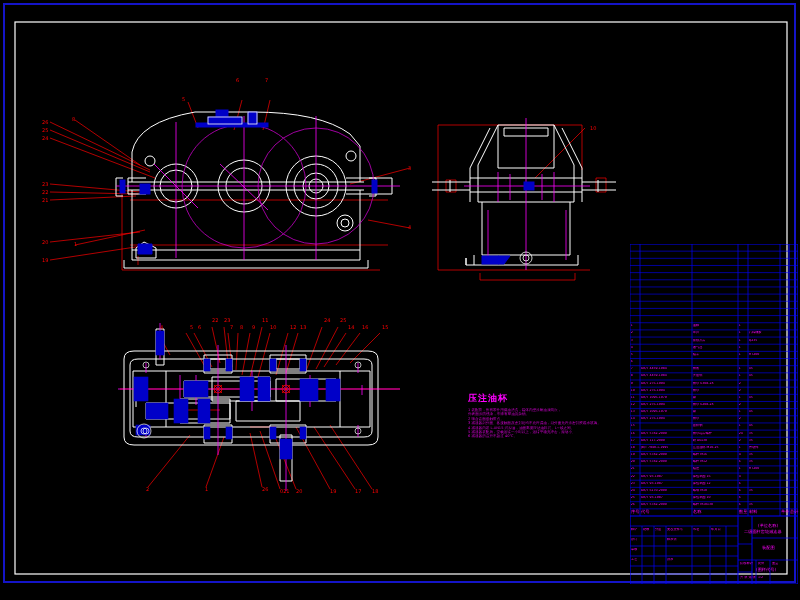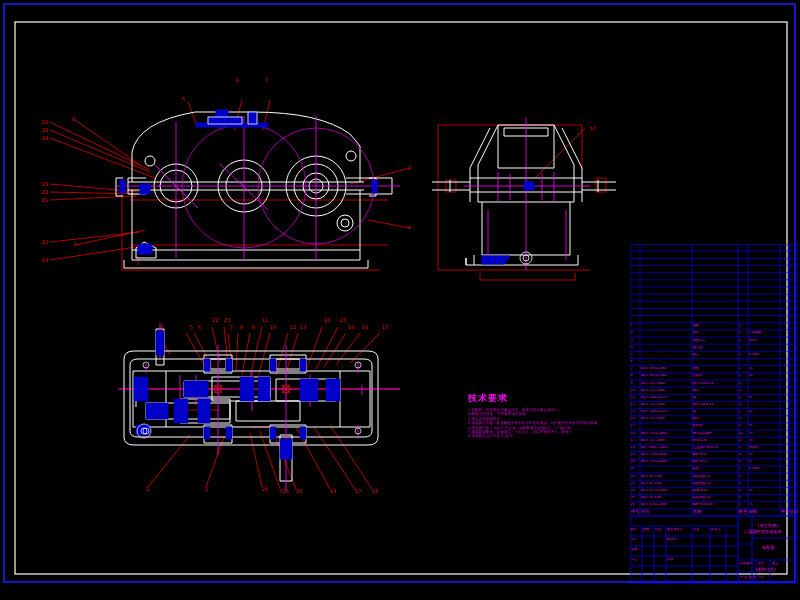--- a/index.html
+++ b/index.html
@@ -341,21 +341,21 @@
       <div class="lbl" style="left: 205px; top: 487px;">1</div>
       <div class="lbl" style="left: 262px; top: 487px;">26</div>
       <div class="lbl" style="left: 280px; top: 489px;">021</div>
       <div class="lbl" style="left: 296px; top: 489px;">20</div>
       <div class="lbl" style="left: 330px; top: 489px;">19</div>
       <div class="lbl" style="left: 355px; top: 489px;">17</div>
       <div class="lbl" style="left: 372px; top: 489px;">18</div>
     </div>
 
   <div class="abs" id="techreq" style="left: 468px; top: 392px;">
-      <div class="tr-h" style="position: relative;">技术要求</div>
+      <div class="tr-h" style="position: relative;">压注油杯</div>
       <div style="margin-top: 3px;">
         <div class="tr-l" style="position: relative;">1 装配前，所有零件用煤油清洗，箱体内壁涂耐油漆两次，</div>
         <div class="tr-l" style="position: relative;">   外表面涂防锈漆，不得有塑油及杂物。</div>
         <div class="tr-l" style="position: relative;">2 嗪合齿面接触斑点。</div>
         <div class="tr-l" style="position: relative;">3 减速器剖分面、各接触面及密封处均不允许漏油，剖分面允许涂密封胶或水玻璃。</div>
         <div class="tr-l" style="position: relative;">4 减速器内装 L-AN15 润滑油，油面高度应达油标尺。L~线之间。</div>
         <div class="tr-l" style="position: relative;">5 减速器装配后，空载运转一小时以上，运转平稳无冲击，振动小、</div>
         <div class="tr-l" style="position: relative;">6 减速器的温升不超过 40℃。</div>
       </div>
     </div>

